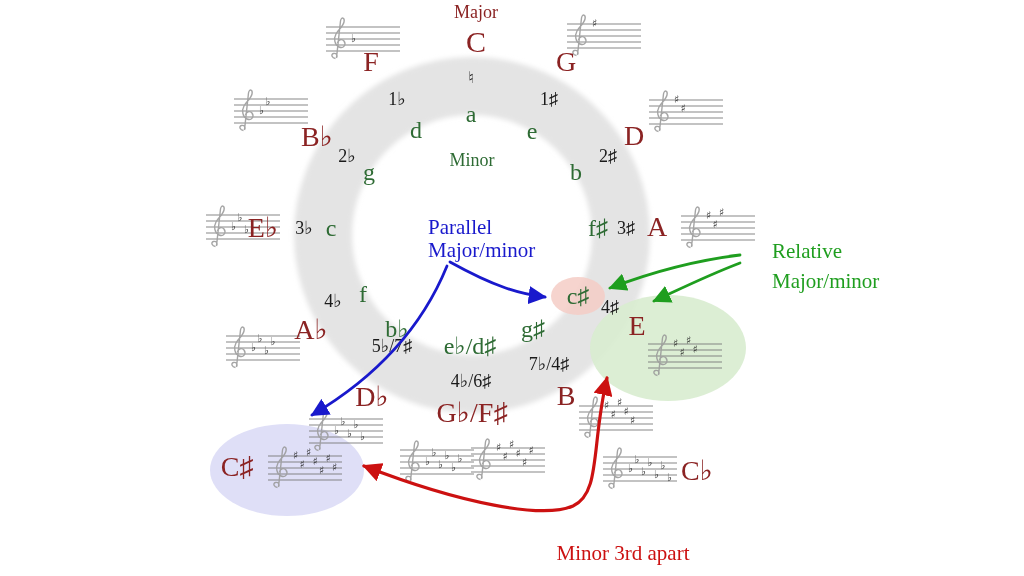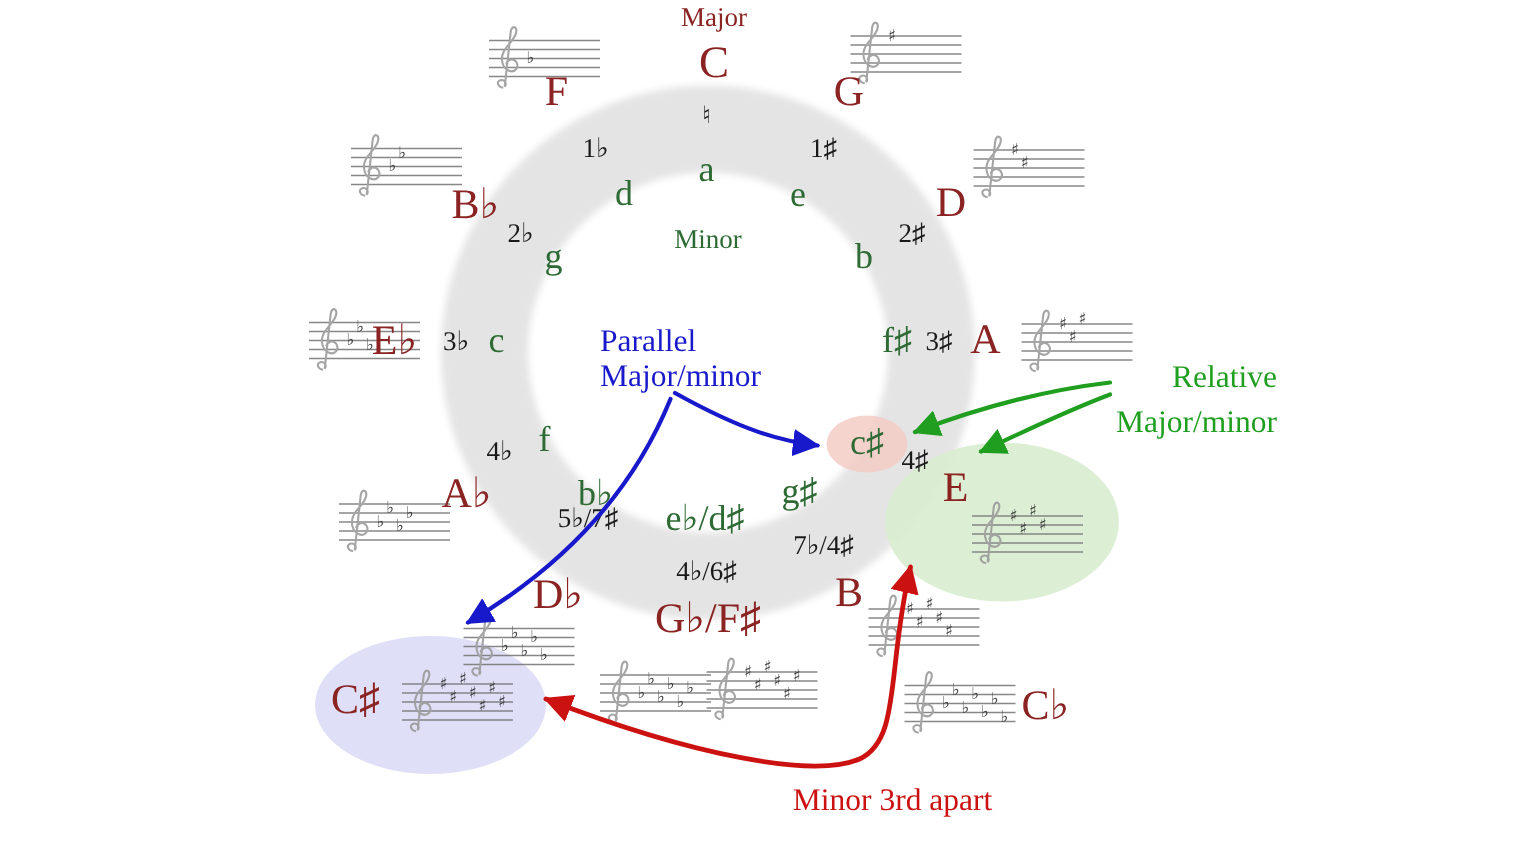--- a/index.html
+++ b/index.html
@@ -13,22 +13,22 @@
   .fg  { z-index:3; }
 
   .lbl { position:absolute; transform:translate(-50%,-50%); white-space:nowrap; z-index:2; }
   .maj { color:var(--c-major); font-size:28px; }
   .min { color:var(--c-minor); font-size:24px; }
   .sig { color:var(--c-sig);   font-size:18px; }
   .cap { font-size:18px; }
 
   .staff { position:absolute; width:80px; height:56px; z-index:1; opacity:.88; }
 
-  .ann { position:absolute; z-index:4; font-size:21px; line-height:23px; white-space:nowrap; }
-  .ann-relative { line-height:30px;text-align:right; }
+  .ann { position:absolute; z-index:4; font-size:21px; line-height:23px; white-space:nowrap;margin-left:28px; }
+  .ann-relative { line-height:30px; }
   .ann-minor3 { transform:translateX(-50%); }
 
   .arr { fill:none; stroke-width:2.8; stroke-linecap:round; }
   .arr-red { stroke-width:3.2; }
 </style>
 </head>
 <body>
 
 <div id="canvas">
 
@@ -258,21 +258,21 @@
   <span class="lbl sig" style="left:397px;top:99px">1♭</span>
 
   <div class="ann" style="left:400px;top:216px;color:var(--c-blue)">
     <div>Parallel</div>
     <div>Major/minor</div>
   </div>
   <div class="ann ann-relative" style="left:744px;top:236px;color:var(--c-agreen)">
     <div>Relative</div>
     <div>Major/minor</div>
   </div>
-  <div class="ann ann-minor3" style="left:595px;top:522px;color:var(--c-red)">Minor 3rd apart</div>
+  <div class="ann ann-minor3" style="left:595px;top:542px;color:var(--c-red)">Minor 3rd apart</div>
 
   <svg class="layer fg" width="1024" height="576">
     <defs>
       <marker id="m-blue" viewBox="0 0 10 10" refX="9" refY="5" markerWidth="6.5" markerHeight="6.5" orient="auto-start-reverse">
         <path d="M0 0 L10 5 L0 10 Z" style="fill:var(--c-blue)"></path>
       </marker>
       <marker id="m-green" viewBox="0 0 10 10" refX="9" refY="5" markerWidth="6.5" markerHeight="6.5" orient="auto-start-reverse">
         <path d="M0 0 L10 5 L0 10 Z" style="fill:var(--c-agreen)"></path>
       </marker>
       <marker id="m-red" viewBox="0 0 10 10" refX="9" refY="5" markerWidth="6" markerHeight="6" orient="auto-start-reverse">

